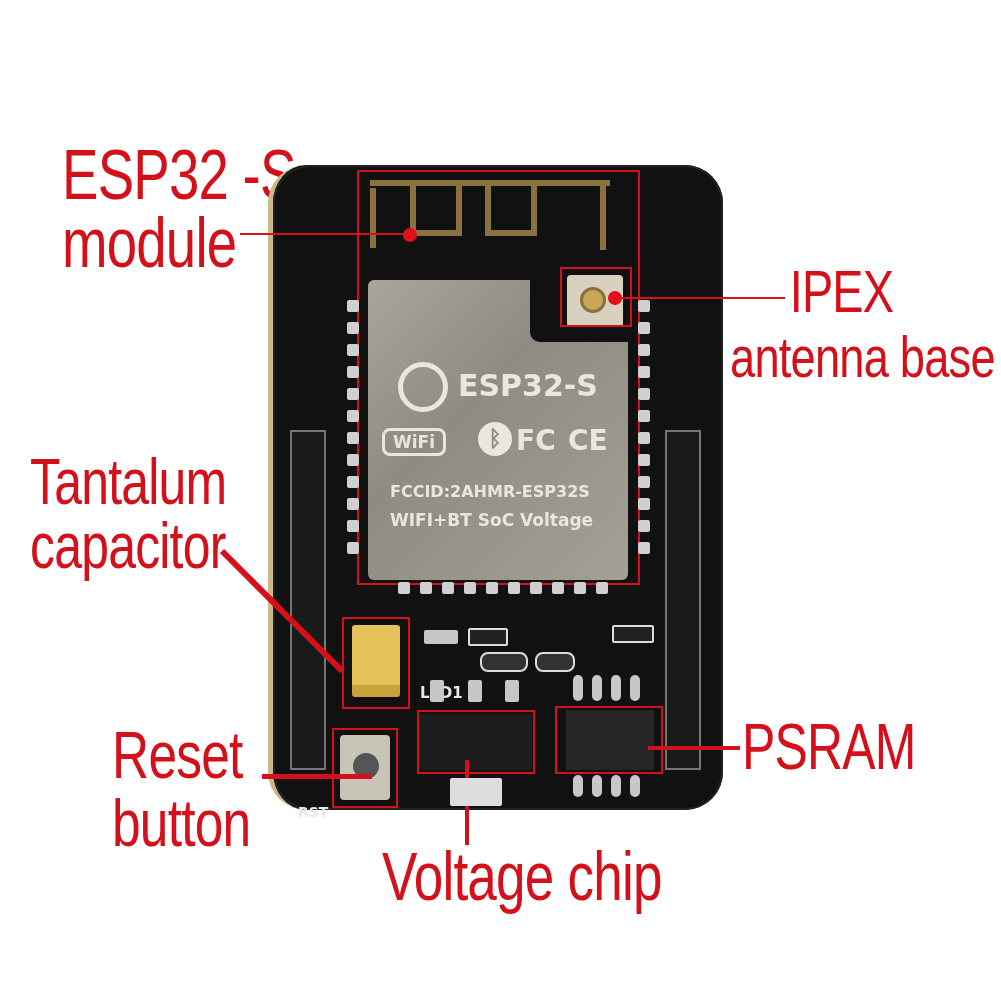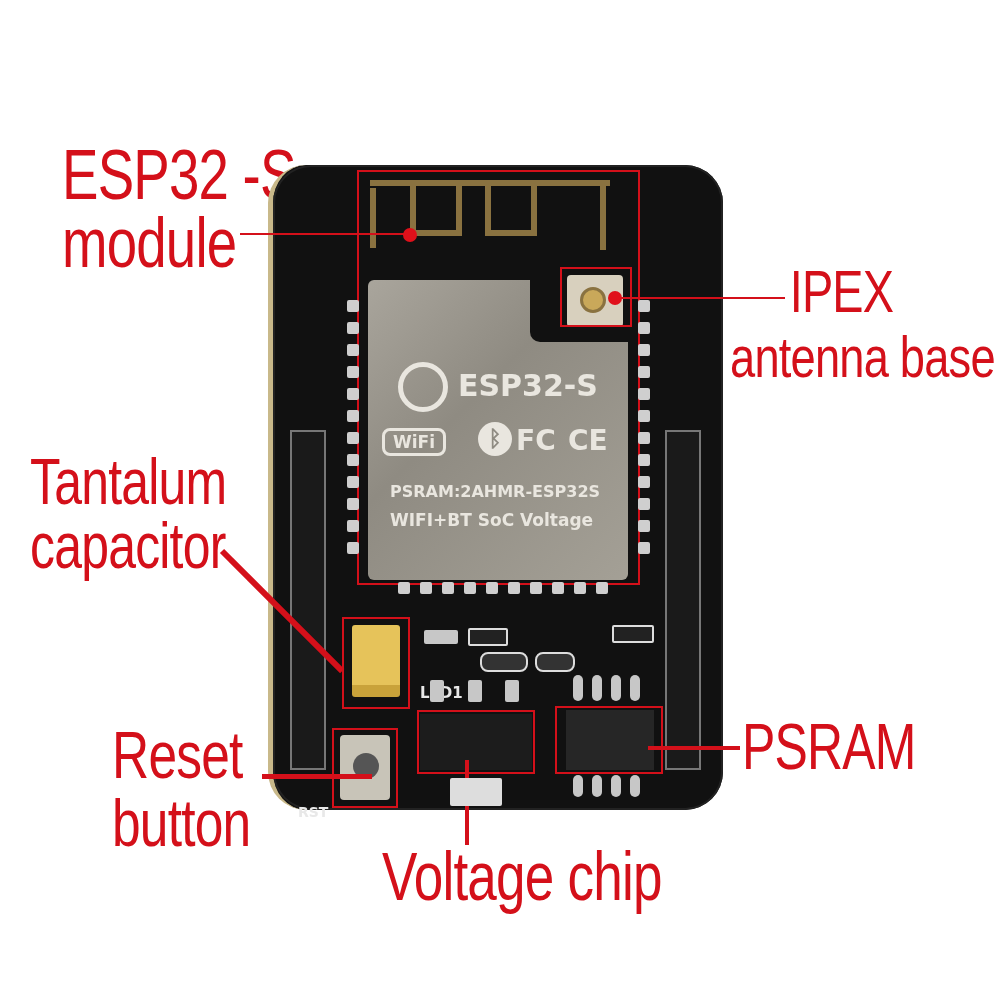--- a/index.html
+++ b/index.html
@@ -60,21 +60,21 @@
 
 <div class="shield"></div>
 <div class="shield-notch"></div>
 
 <div style="position:absolute;left:398px;top:362px;width:50px;height:50px;border-radius:50%;border:5px solid #e9e6df;box-sizing:border-box;"></div>
 <div class="shield-text" style="left:458px;top:368px;font-size:30px;">ESP32-S</div>
 <div class="shield-text" style="left:382px;top:428px;font-size:17px;border:3px solid #e9e6df;border-radius:8px;padding:1px 8px;text-align:center;">WiFi</div>
 <div class="shield-text" style="left:478px;top:422px;font-size:22px;width:34px;height:34px;border-radius:50%;background:#e9e6df;color:#8f8b82;text-align:center;line-height:34px;">ᛒ</div>
 <div class="shield-text" style="left:516px;top:424px;font-size:28px;">FC</div>
 <div class="shield-text" style="left:568px;top:424px;font-size:28px;">CE</div>
-<div class="shield-text" style="left:390px;top:482px;font-size:16px;">PSRAM:2AHMR-ESP32S</div>
+<div class="shield-text" style="left:390px;top:482px;font-size:16px;">FCCID:2AHMR-ESP32S</div>
 <div class="shield-text" style="left:390px;top:510px;font-size:17px;">WIFI+BT SoC Voltage</div>
 
 <div>
   <div class="pin" style="left:347px;top:300px"></div>
     <div class="pin" style="left:347px;top:322px"></div>
     <div class="pin" style="left:347px;top:344px"></div>
     <div class="pin" style="left:347px;top:366px"></div>
     <div class="pin" style="left:347px;top:388px"></div>
     <div class="pin" style="left:347px;top:410px"></div>
     <div class="pin" style="left:347px;top:432px"></div>

